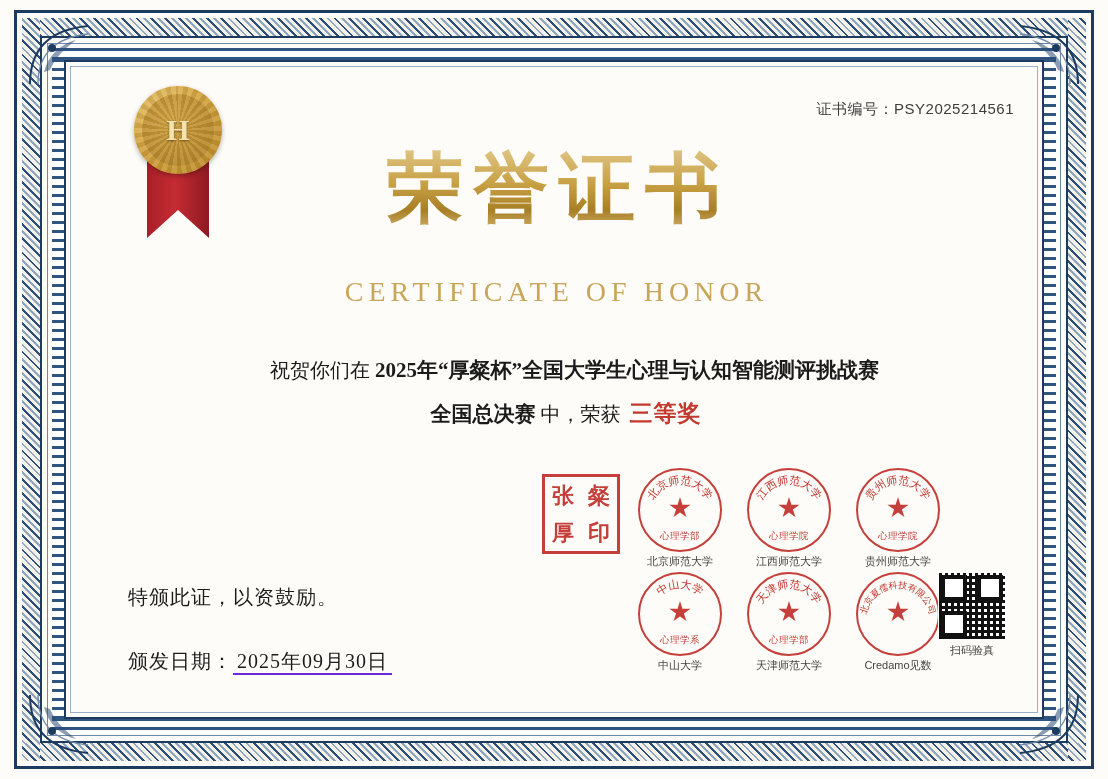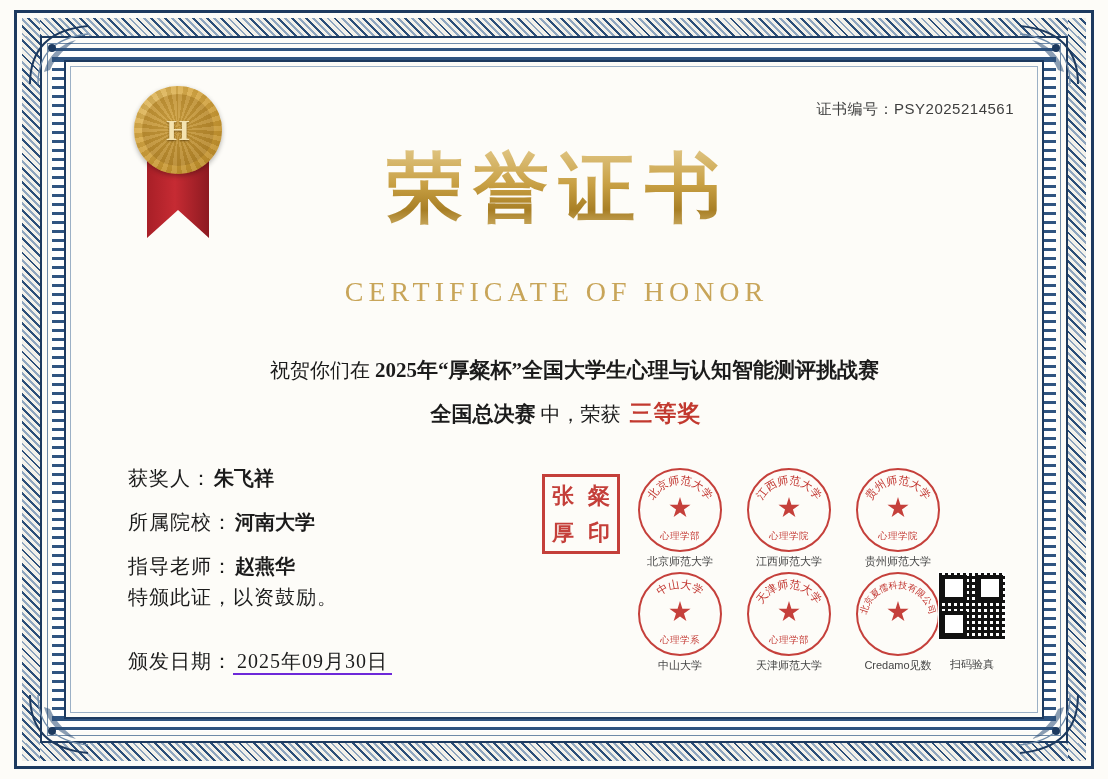--- a/index.html
+++ b/index.html
@@ -401,21 +401,21 @@
   .qr::before { left: 2px; top: 2px; }
   .qr::after { right: 2px; top: 2px; }
   .qr-corner-bl {
     position: absolute;
     left: 2px; bottom: 2px;
     width: 18px; height: 18px;
     border: 4px solid #111;
     background: #fff;
   }
   .qr-label {
-    margin-top: 17px;
+    margin-top: 3px;
     font-size: 11px;
     color: #444;
     font-family: "Liberation Sans", sans-serif;
     white-space: nowrap;
   }
 </style>
 </head>
 <body>
 
 <div id="certificate">
@@ -483,31 +483,20 @@
       <span>祝贺你们在</span>
       <span class="em">2025年“厚粲杯”全国大学生心理与认知智能测评挑战赛</span>
     </div>
 
     <div class="congrats-line2">
       <span class="stage">全国总决赛</span>
       <span>中，荣获</span>
       <span class="prize">三等奖</span>
     </div>
 
-    <div class="details">
-      <div class="row">
-        <span class="lbl">获奖人：</span><span class="val">朱飞祥</span>
-      </div>
-      <div class="row">
-        <span class="lbl">所属院校：</span><span class="val">河南大学</span>
-      </div>
-      <div class="row">
-        <span class="lbl">指导老师：</span><span class="val">赵燕华</span>
-      </div>
-    </div>
 
     <div class="closing">特颁此证，以资鼓励。</div>
 
     <div class="issue-date">
       <span>颁发日期：</span><span class="date-val">2025年09月30日</span>
     </div>
 
     <div class="seal-area">
 
       <div class="seal-square">

